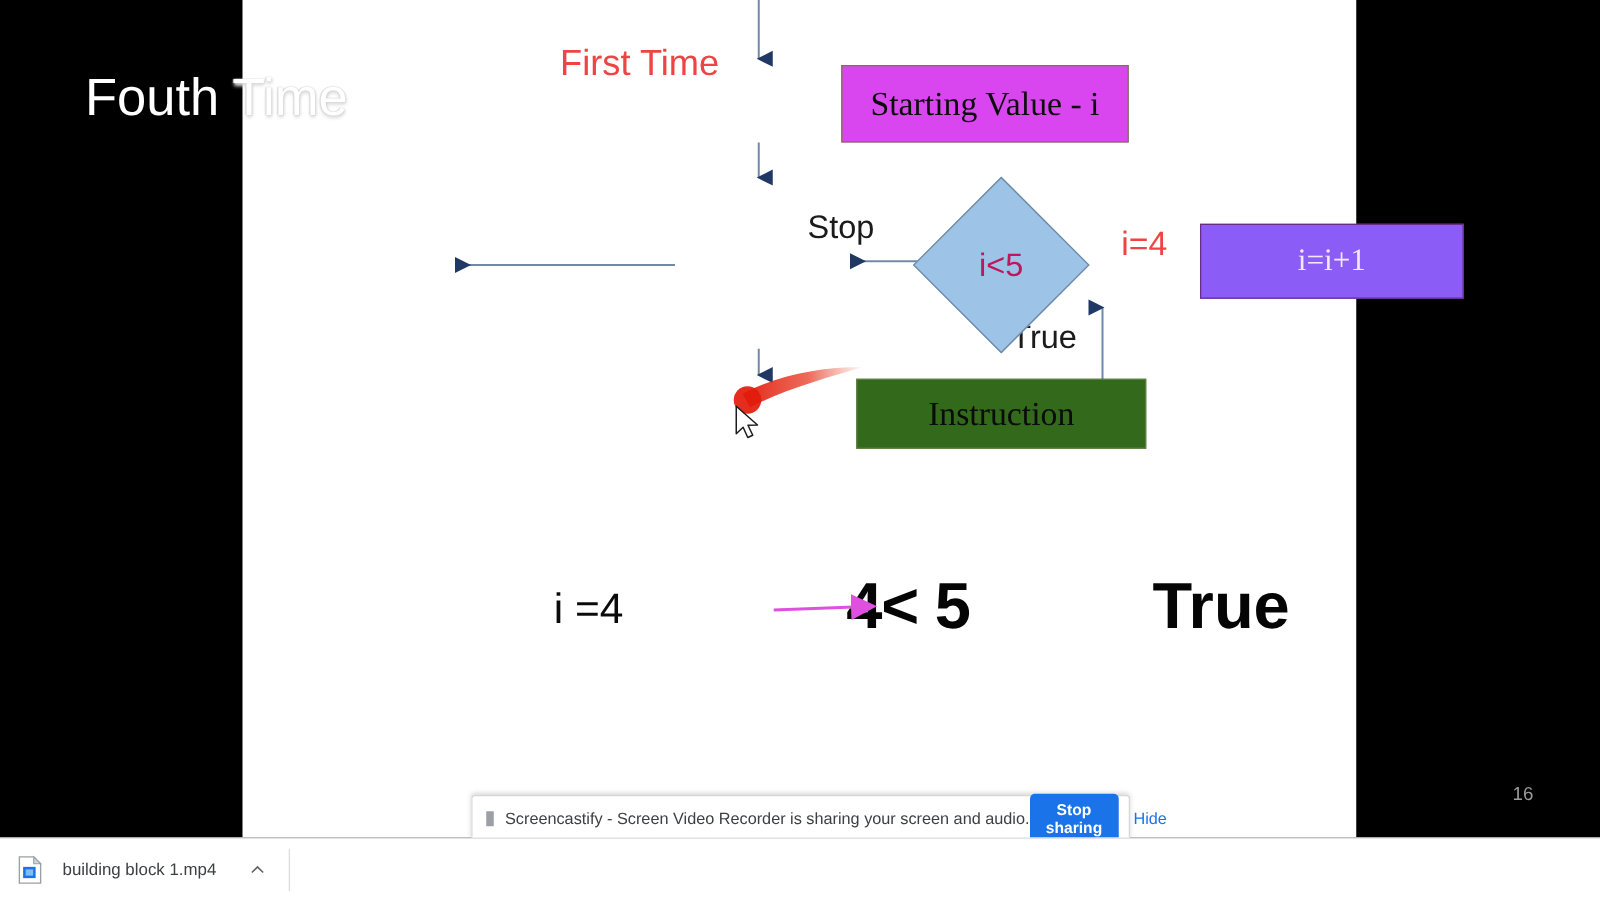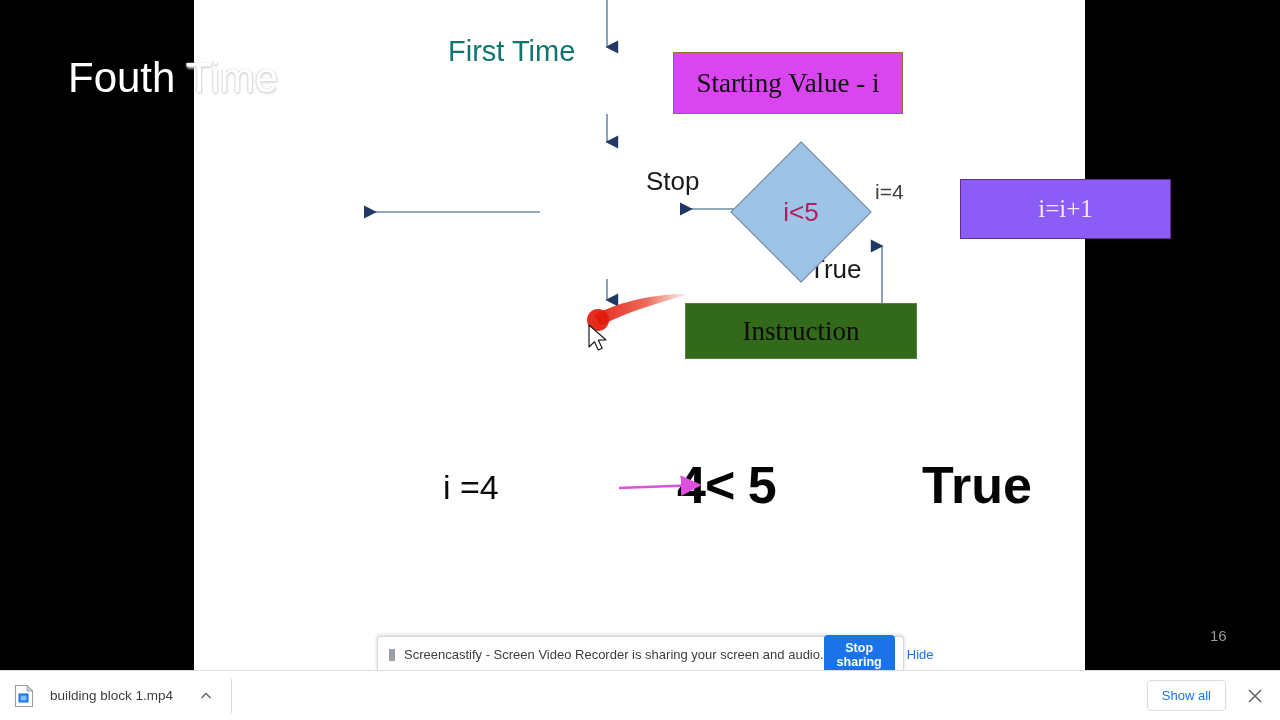--- a/index.html
+++ b/index.html
@@ -52,21 +52,21 @@
   
   .slide-label {
     position: absolute;
     color: #1b1b1b;
     font-family: "Liberation Sans", sans-serif;
     white-space: nowrap;
   }
   #first-time {
     left: 254px; top: 35px;
     font-size: 29px;
-    color: #0f766e;
+    color: #ef4444;
   }
   
   #box-start {
     position: absolute;
     left: 479px; top: 52px;
     width: 230px; height: 62px;
     background: #d946ef;
     border: 1px solid #7a7a3a;
     box-sizing: border-box;
     display: flex; align-items: center; justify-content: center;
@@ -121,23 +121,23 @@
     display: flex; align-items: center; justify-content: center;
     font-family: "Liberation Serif", serif;
     font-size: 27px;
     color: #0b0b0b;
     z-index: 10;
   }
   
   #label-false { left: 452px; top: 166px; font-size: 26px; }
   #label-true  { left: 615px; top: 254px; font-size: 26px; }
   #label-i4-red {
-    left: 681px; top: 180px;
-    font-size: 21px;
-    color: #404040;
+    left: 703px; top: 180px;
+    font-size: 27px;
+    color: #ef4444;
     font-family: "Liberation Sans", sans-serif;
   }
   
   #eq-i4 {
     left: 249px; top: 468px;
     font-size: 34px;
     color: #0a0a0a;
   }
   #expr-45 {
     left: 483px; top: 455px;
@@ -394,23 +394,15 @@
       </span>
       <span id="dl-filename">building block 1.mp4</span>
       <span id="dl-chevron">
         <svg width="14" height="14" viewBox="0 0 14 14">
           <path d="M2.5,9 L7,4.5 L11.5,9" fill="none" stroke="#5f6368" stroke-width="1.3"></path>
         </svg>
       </span>
     </div>
     <div id="shelf-divider"></div>
 
-    <div id="shelf-right">
-      <button id="show-all">Show all</button>
-      <span id="close-shelf">
-        <svg width="22" height="22" viewBox="0 0 22 22">
-          <path d="M5,5 L17,17 M17,5 L5,17" stroke="#5f6368" stroke-width="1.5" fill="none"></path>
-        </svg>
-      </span>
-    </div>
   </div>
 
 </div>
 
 </body></html>

